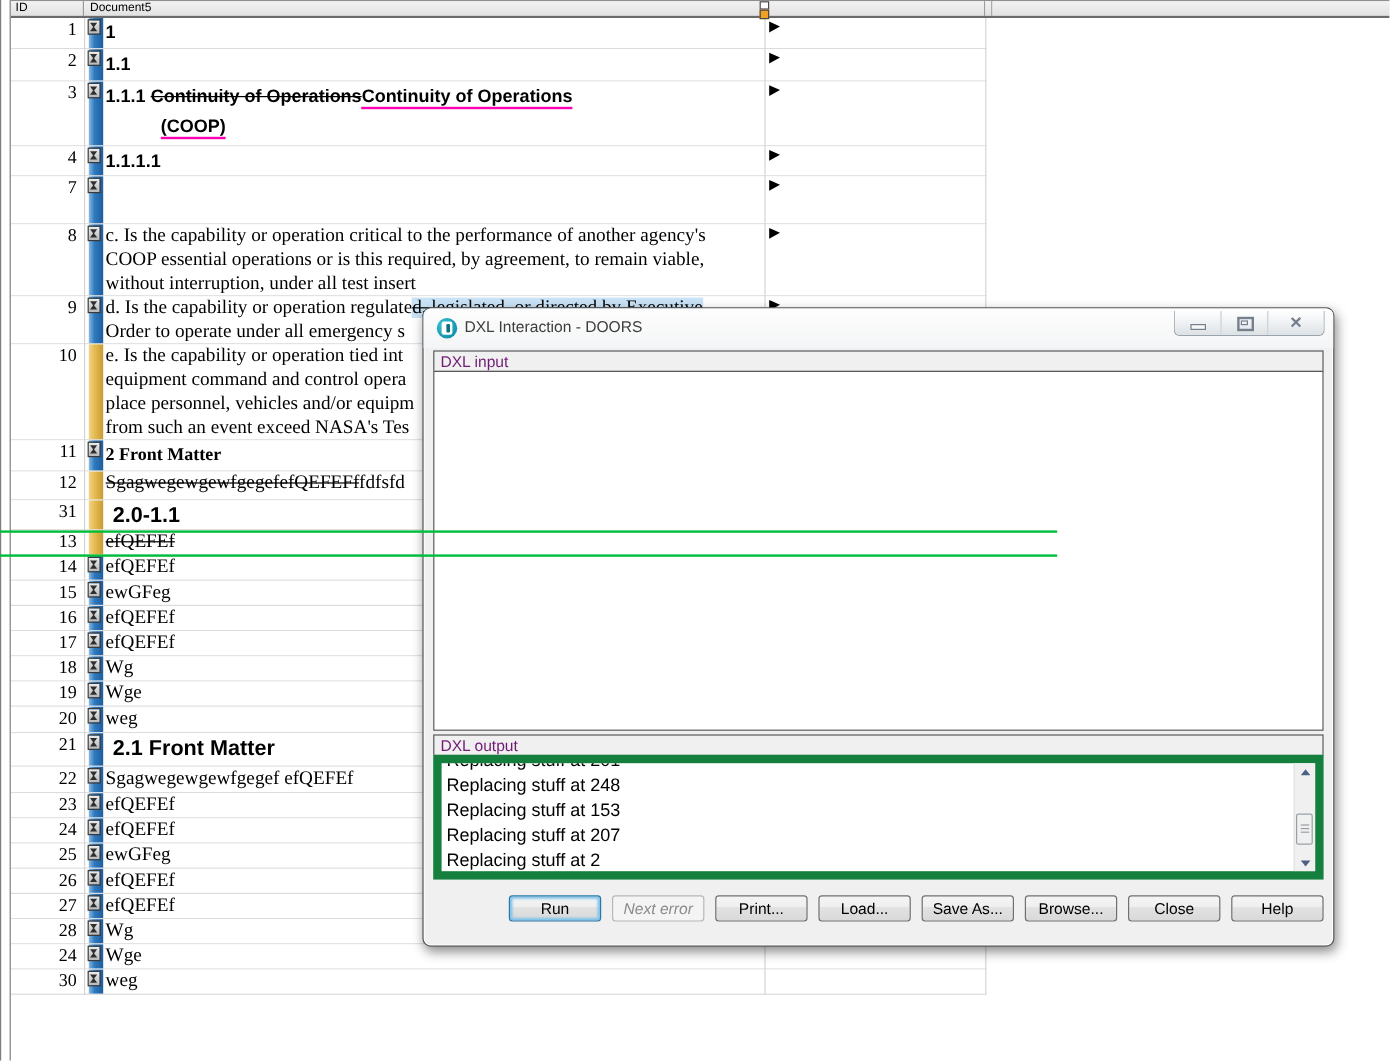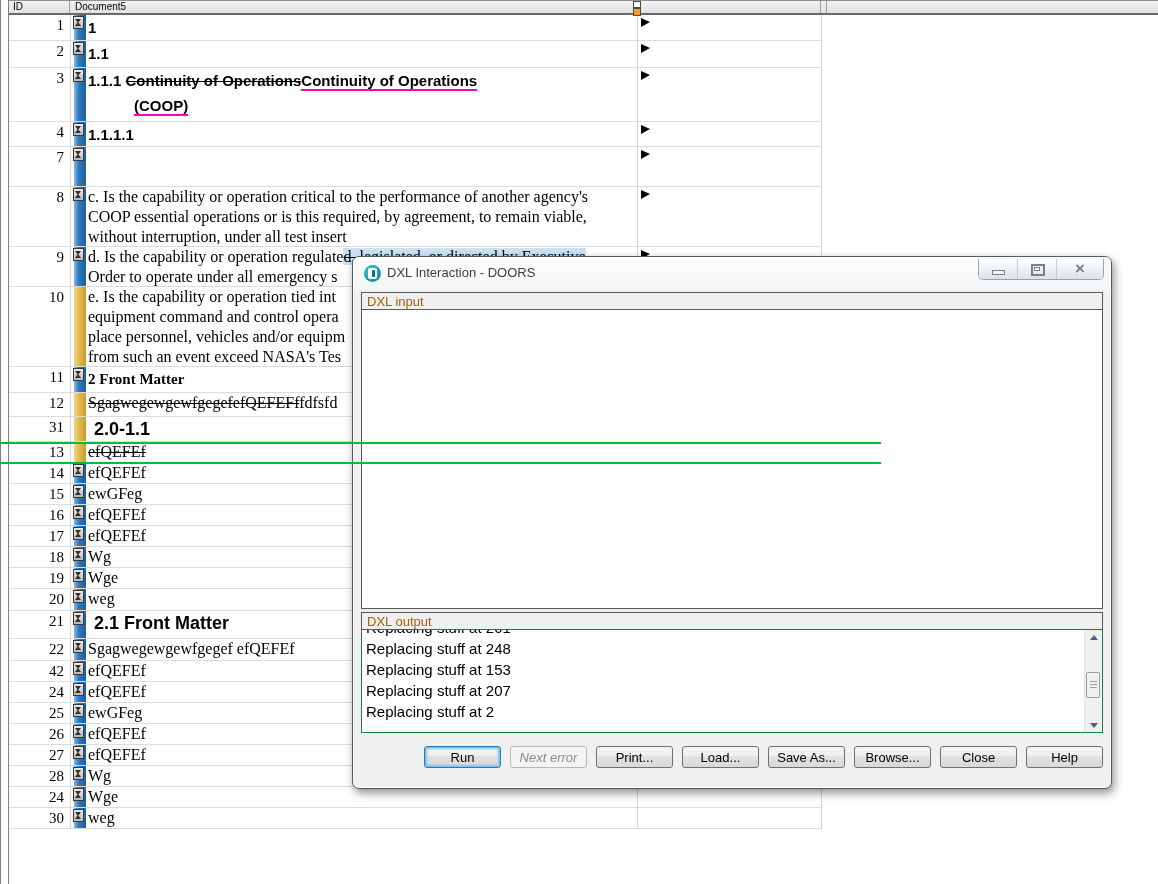--- a/index.html
+++ b/index.html
@@ -80,25 +80,25 @@
   .wb{width:38px;height:20px;background:linear-gradient(#FFFFFF,#EDF0F2 55%,#DDE1E5);
       border-left:1px solid #C6CCD2;position:relative;cursor:default;}
   .wb:first-child{border-left:none;}
   .wb.close{width:46px;}
   .g-min{position:absolute;left:13px;top:11px;width:11px;height:3px;border:1px solid #75808C;background:#F5F7F8;}
   .g-max{position:absolute;left:13px;top:5px;width:10px;height:8px;border:2px solid #75808C;background:transparent;}
   .g-max::after{content:"";position:absolute;left:1px;top:1px;width:4px;height:2px;border:1px solid #75808C;}
   .g-close{position:absolute;left:0;right:0;top:0;bottom:0;text-align:center;
            font-size:17px;font-weight:bold;line-height:20px;color:#75808C;}
 
-  .grouplabel{margin:2px 8px 0;height:18px;line-height:18px;padding-left:5px;font-size:13px;color:#a16207;
+  .grouplabel{margin:2px 8px 0;height:18px;line-height:18px;padding-left:5px;font-size:13px;color:#701a75;
               border:1px solid #5A5A5A;background:#F0F0F0;box-sizing:border-box;}
   .grouplabel.out{margin-top:3px;}
   .inputbox{margin:-1px 8px 0;height:300px;background:#FFFFFF;border:1px solid #5A5A5A;box-sizing:border-box;}
-  .outputbox{margin:-1px 8px 0;height:104px;background:#FFFFFF;border:1px solid #15803d;
+  .outputbox{margin:-1px 8px 0;height:104px;background:#FFFFFF;border:7px solid #15803d;
              box-sizing:border-box;position:relative;overflow:hidden;}
   .outlines{position:absolute;left:0;top:0;right:17px;bottom:0;overflow:hidden;}
   .outlines-inner{margin-top:-13px;padding-left:4px;}
   .outline-txt{font-size:15px;line-height:21px;color:#000;white-space:nowrap;}
 
   .sb{position:absolute;right:0;top:0;bottom:0;width:17px;background:#F0F0F0;border-left:1px solid #E3E3E3;}
   .sb-up,.sb-down{position:absolute;left:0;width:17px;height:15px;}
   .sb-up{top:0;} .sb-down{bottom:0;}
   .sb-up::after{content:"";position:absolute;left:5px;top:5px;border-left:4px solid transparent;
                 border-right:4px solid transparent;border-bottom:5px solid #4D6185;}
@@ -343,21 +343,21 @@
         <div class="cell-id">22</div>
         <div class="cell-bar">
           <div class="bar blue"></div>
           <div class="objicon"></div>
         </div>
         <div class="cell-text">
           <div class="line"><span>Sgagwegewgewfgegef efQEFEf</span></div>
         </div>
       </div>
       <div class="row st-serif" style="height: 21px;">
-        <div class="cell-id">42</div>
+        <div class="cell-id">23</div>
         <div class="cell-bar">
           <div class="bar blue"></div>
           <div class="objicon"></div>
         </div>
         <div class="cell-text">
           <div class="line"><span>efQEFEf</span></div>
         </div>
       </div>
       <div class="row st-serif" style="height: 21px;">
         <div class="cell-id">24</div>

